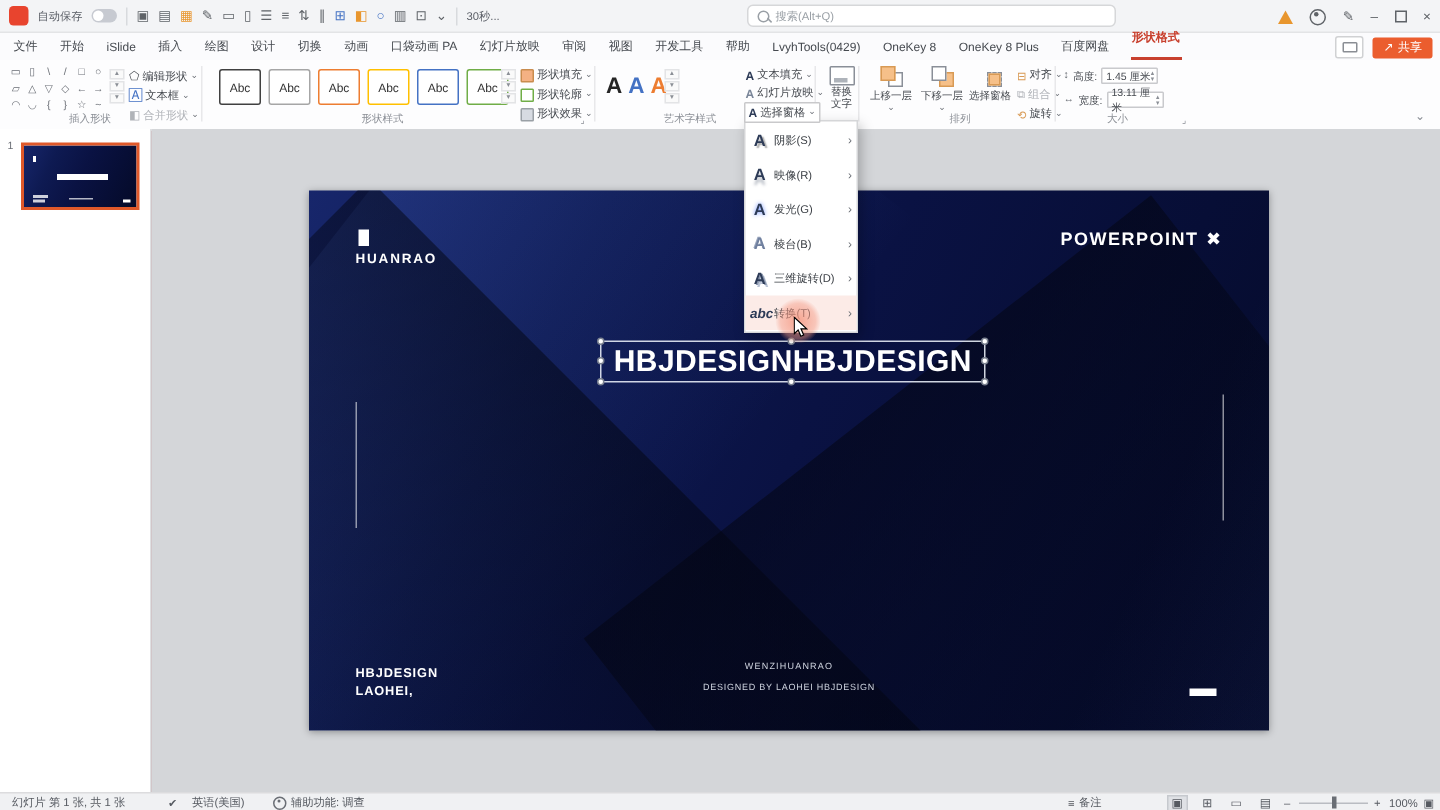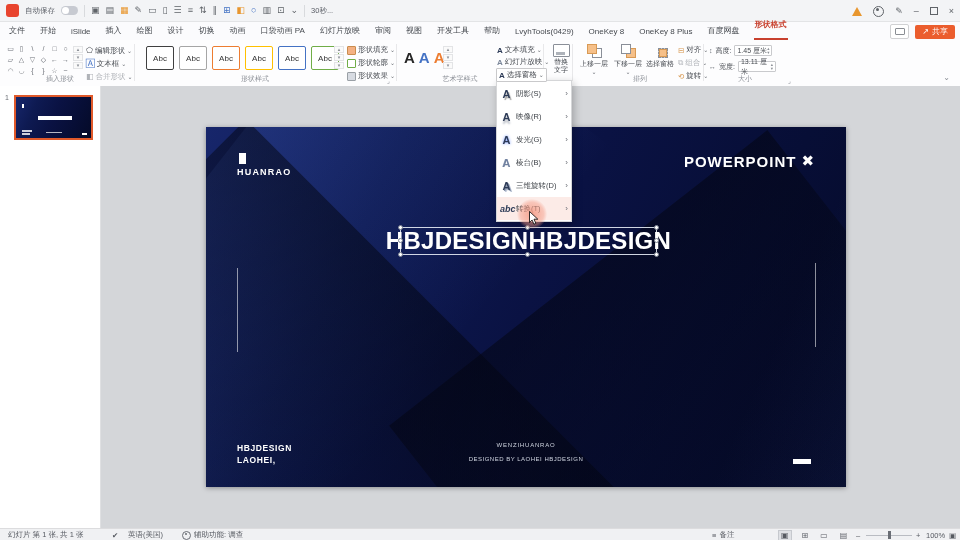--- a/index.html
+++ b/index.html
@@ -103,25 +103,25 @@
   
   #canvas{position:absolute;left:101px;top:86px;width:859px;height:442px;background:#d4d6d9;}
   #slide{position:absolute;left:105px;top:41px;width:640px;height:360px;overflow:hidden;box-shadow:0 1px 5px rgba(0,0,0,.35);}
   .streak{position:absolute;}
   .s1{left:-60px;top:-140px;width:300px;height:640px;transform:rotate(38deg);background:linear-gradient(90deg,rgba(90,130,235,.16),rgba(90,130,235,0));}
   .s2{left:-220px;bottom:-260px;width:520px;height:520px;transform:rotate(45deg);background:linear-gradient(rgba(2,4,14,.5),rgba(2,4,14,0));}
   .s3{right:-160px;top:-80px;width:420px;height:700px;transform:rotate(24deg);background:linear-gradient(270deg,rgba(70,105,210,.20),rgba(70,105,210,0) 60%);}
   .s4{right:-120px;bottom:-220px;width:480px;height:480px;transform:rotate(-38deg);background:linear-gradient(rgba(3,5,18,.55),rgba(3,5,18,0));}
   #badge-bar{position:absolute;left:33px;top:26px;width:7px;height:11px;background:#fff;}
   #badge-text{position:absolute;left:31px;top:40px;color:#fff;font-size:9px;font-weight:bold;letter-spacing:1.2px;}
-  #brand{position:absolute;right:31px;top:25px;color:#fff;font-size:15px;font-weight:bold;letter-spacing:1px;display:flex;gap:5px;align-items:center;}
+  #brand{position:absolute;right:31px;top:25px;color:#fff;font-size:12px;font-weight:bold;letter-spacing:1px;display:flex;gap:5px;align-items:center;}
   .vline{position:absolute;width:1px;height:84px;background:rgba(255,255,255,.55);}
   #textbox{position:absolute;left:194px;top:100px;width:255px;height:26px;border:1px solid rgba(230,235,245,.9);}
   #slide-title{position:absolute;left:0;top:0;width:100%;height:100%;display:flex;align-items:center;justify-content:center;
-    color:#fff;font-size:24px;font-weight:bold;letter-spacing:.3px;white-space:nowrap;}
+    color:#fff;font-size:20px;font-weight:bold;letter-spacing:.3px;white-space:nowrap;}
   .handle{position:absolute;width:5px;height:5px;border-radius:50%;background:#fff;border:1px solid #7a8190;box-sizing:border-box;}
   #foot-left{position:absolute;left:31px;top:315px;color:#fff;font-size:8.5px;font-weight:bold;line-height:12px;letter-spacing:.6px;}
   #foot-center{position:absolute;left:0;top:315px;width:100%;text-align:center;color:#cfd4df;}
   #foot-center .fc1{font-size:6px;letter-spacing:.8px;}
   #foot-center .fc2{font-size:6px;letter-spacing:.5px;margin-top:8px;}
   #foot-dash{position:absolute;left:587px;top:332px;width:18px;height:5px;background:#fff;}
   
   #statusbar{position:absolute;left:0;top:528px;width:960px;height:12px;background:#f0f1f3;border-top:1px solid #dcdcde;
     font-size:7.5px;color:#565a61;}
   .sb{position:absolute;top:0;height:12px;display:flex;align-items:center;white-space:nowrap;}
@@ -172,20 +172,24 @@
         <span class="qat-icon" style="color: rgb(68, 114, 196);">○</span>
 
         <span class="qat-icon">▥</span>
 
         <span class="qat-icon">⊡</span>
 
         <span class="qat-icon">⌄</span>
       </div>
     <span class="tb-sep"></span>
     <span class="tb-label">30秒...</span>
+    <div id="search">
+      <span class="search-glass"></span>
+      <span class="ph">搜索(Alt+Q)</span>
+    </div>
     <div id="tb-right">
       <span class="warn"></span>
       <span class="person"></span>
       <span class="glyph-btn">✎</span>
       <span class="glyph-btn">–</span>
       <span class="win-restore"></span>
       <span class="glyph-btn">×</span>
     </div>
   </div>
 

